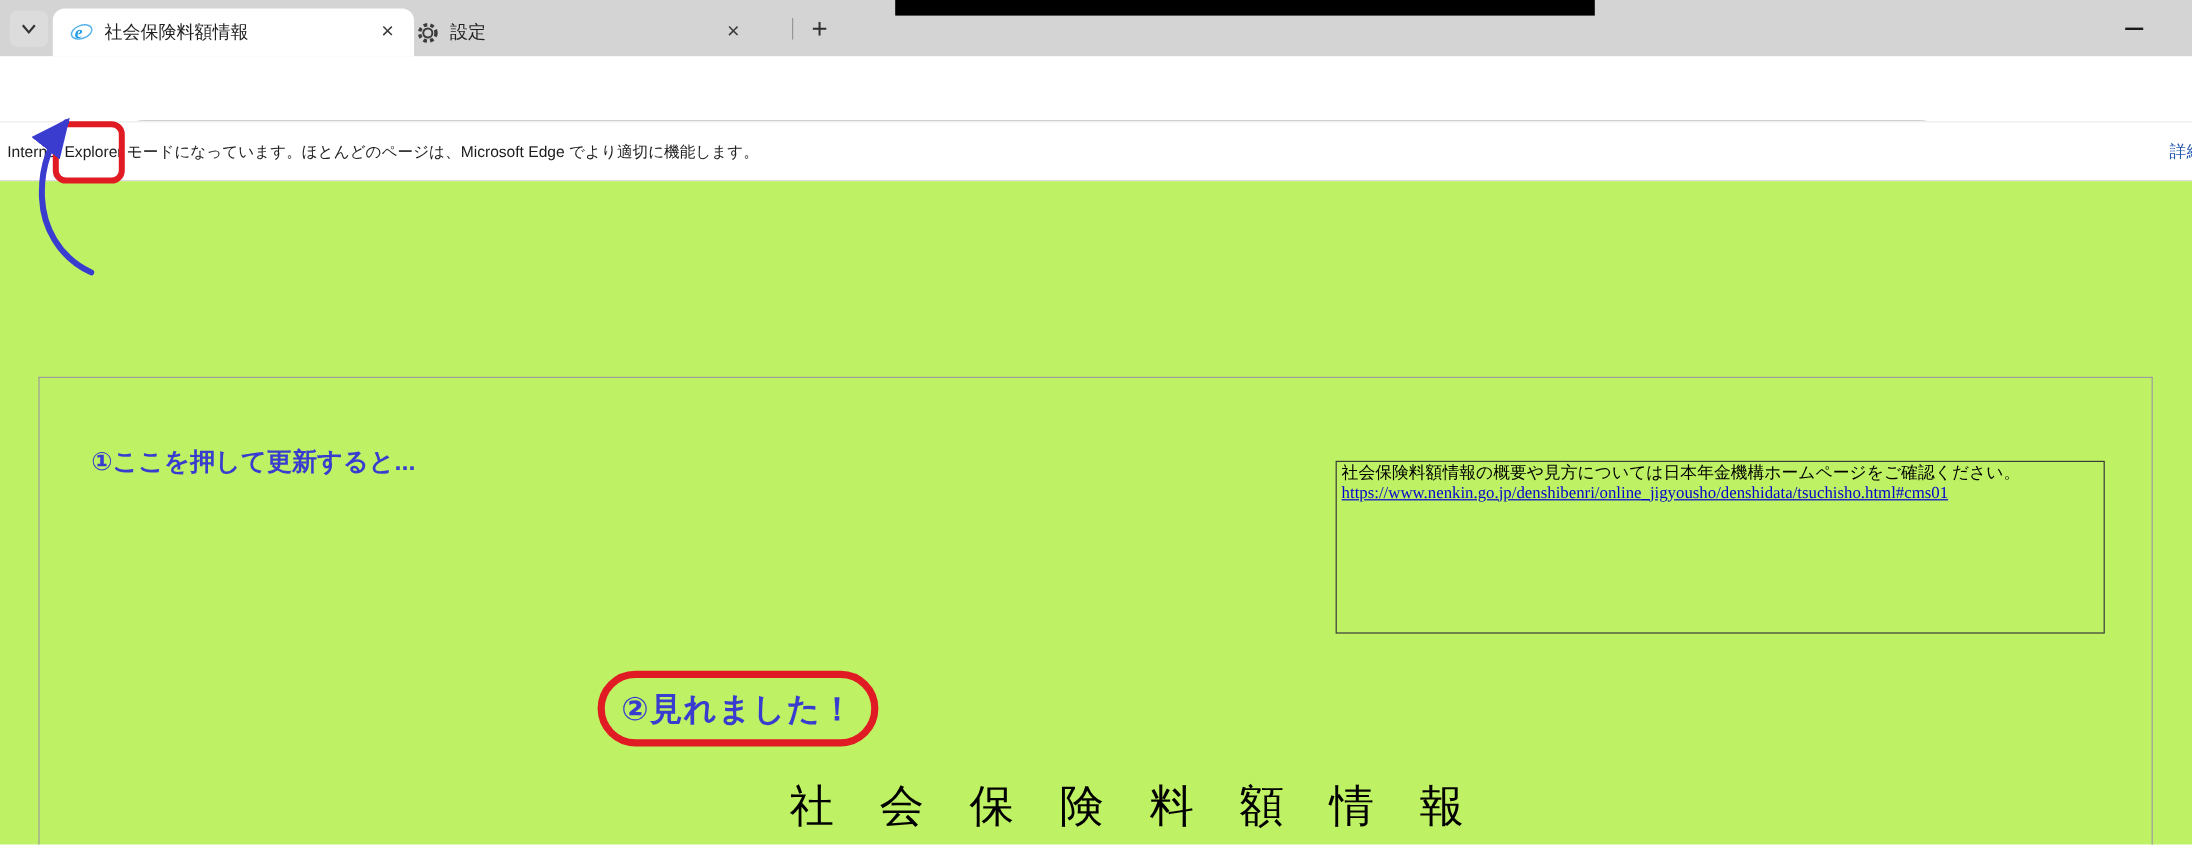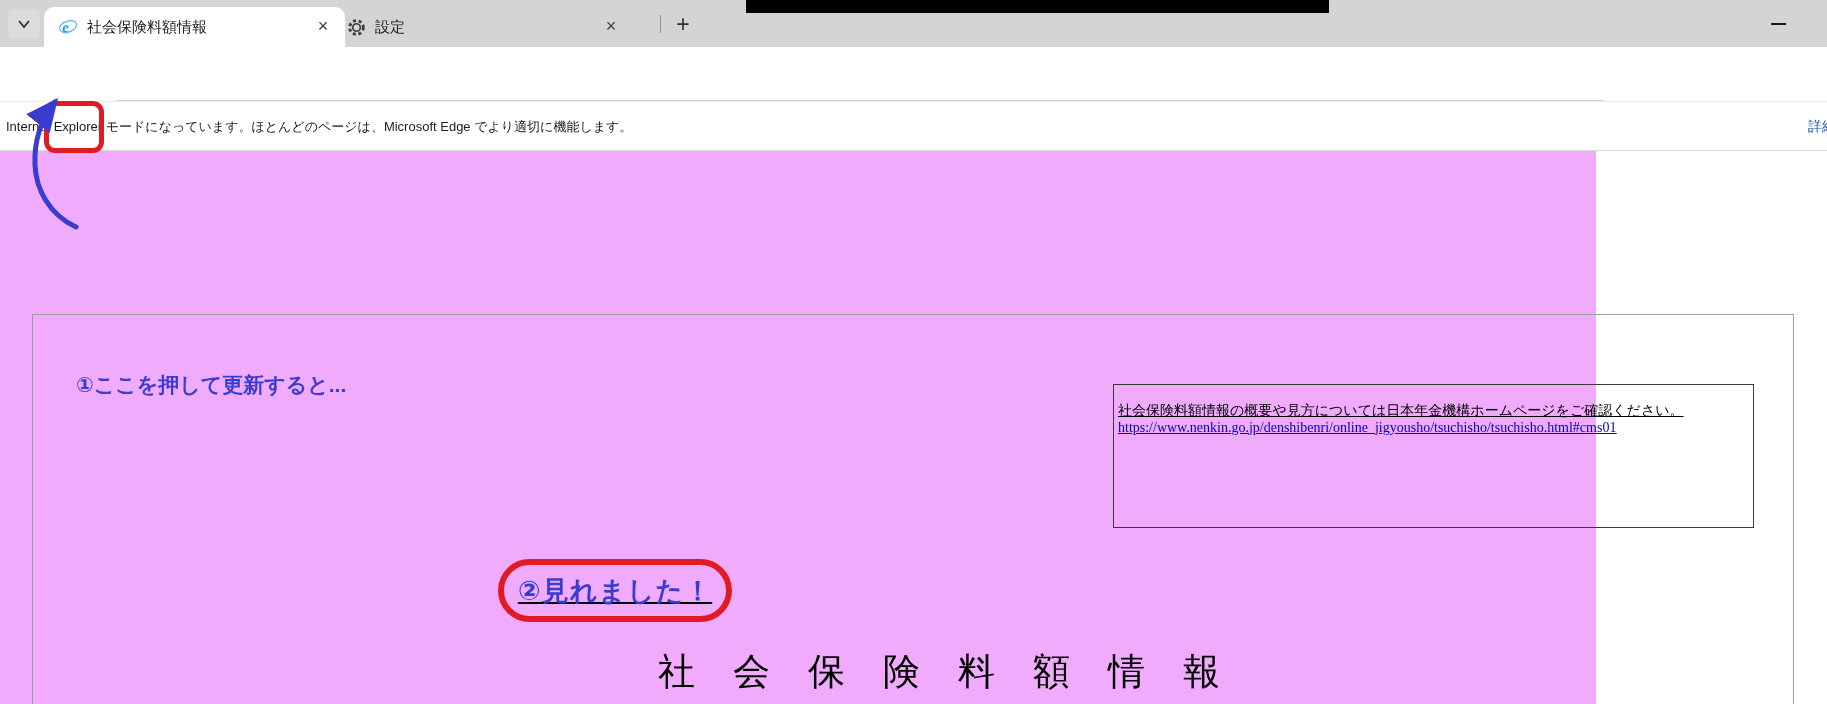--- a/index.html
+++ b/index.html
@@ -52,29 +52,29 @@
   .infobar{left:0;top:101px;width:1827px;height:50px;background:#fff;border-top:1px solid #ececec;
            border-bottom:1px solid #dcdcdc;box-sizing:border-box;}
   .info-msg{left:6px;top:0;height:50px;display:flex;align-items:center;font-size:13px;color:#1c1c1c;
             max-width:620px;white-space:nowrap;overflow:hidden;}
   .btn{display:flex;align-items:center;justify-content:center;font-size:14px;border-radius:4px;box-sizing:border-box;}
   .btn-primary{left:630px;top:110px;height:33px;padding:0 12px;background:#2a67c3;color:#fff;}
   .btn-secondary{left:741px;top:110px;height:33px;padding:0 12px;background:#fff;border:1px solid #cfcfcf;color:#1c1c1c;}
   .details-link{left:1808px;top:0;height:50px;display:flex;align-items:center;font-size:14px;color:#2456b0;white-space:nowrap;}
 
   
-  .page{left:0;top:151px;width:1596px;height:553px;background:#f0abfc;}
+  .page{left:0;top:151px;width:1827px;height:553px;background:#bef264;}
   .doc-frame{left:32px;top:163px;width:1762px;height:541px;border:1px solid #9e9e9e;border-bottom:none;box-sizing:border-box;}
   .serif{font-family:"Liberation Serif","DejaVu Serif",serif;}
   .annot-step1{left:76px;top:220px;font-size:21px;font-weight:bold;color:#3a3ccf;white-space:nowrap;}
   .notice-box{left:1113px;top:233px;width:641px;height:144px;border:1px solid #3a3a3a;box-sizing:border-box;
-              padding:18px 4px;font-size:14px;line-height:16.5px;color:#000;text-decoration:underline;}
+              padding:2px 4px;font-size:14px;line-height:16.5px;color:#000;}
   .notice-box a{color:#0000cc;text-decoration:underline;}
   .annot-oval{left:498px;top:408px;width:234px;height:63px;border:6px solid #e11b24;border-radius:34px;
-              box-sizing:border-box;display:flex;align-items:center;justify-content:center;text-decoration:underline;}
+              box-sizing:border-box;display:flex;align-items:center;justify-content:center;}
   .annot-step2{font-size:27px;font-weight:bold;color:#3a3ccf;white-space:nowrap;letter-spacing:1px;}
   .doc-title{left:658px;top:496px;font-size:37px;letter-spacing:38px;color:#000;white-space:nowrap;}
 
   .overlay{left:0;top:0;z-index:50;pointer-events:none;}
 </style>
 </head>
 <body>
 
 <div class="stage">
 
@@ -201,21 +201,21 @@
     <div class="abs details-link">詳細</div>
   </div>
 
   <div class="abs page">
     <div class="abs doc-frame"></div>
 
     <div class="abs annot-step1">①ここを押して更新すると...</div>
 
     <div class="abs notice-box serif">
       <div>社会保険料額情報の概要や見方については日本年金機構ホームページをご確認ください。</div>
-      <div><a href="#">https://www.nenkin.go.jp/denshibenri/online_jigyousho/tsuchisho/tsuchisho.html#cms01</a></div>
+      <div><a href="#">https://www.nenkin.go.jp/denshibenri/online_jigyousho/denshidata/tsuchisho.html#cms01</a></div>
     </div>
 
     <div class="abs annot-oval">
       <span class="annot-step2">②見れました！</span>
     </div>
 
     <div class="abs doc-title serif">社会保険料額情報</div>
 
   </div>
 

